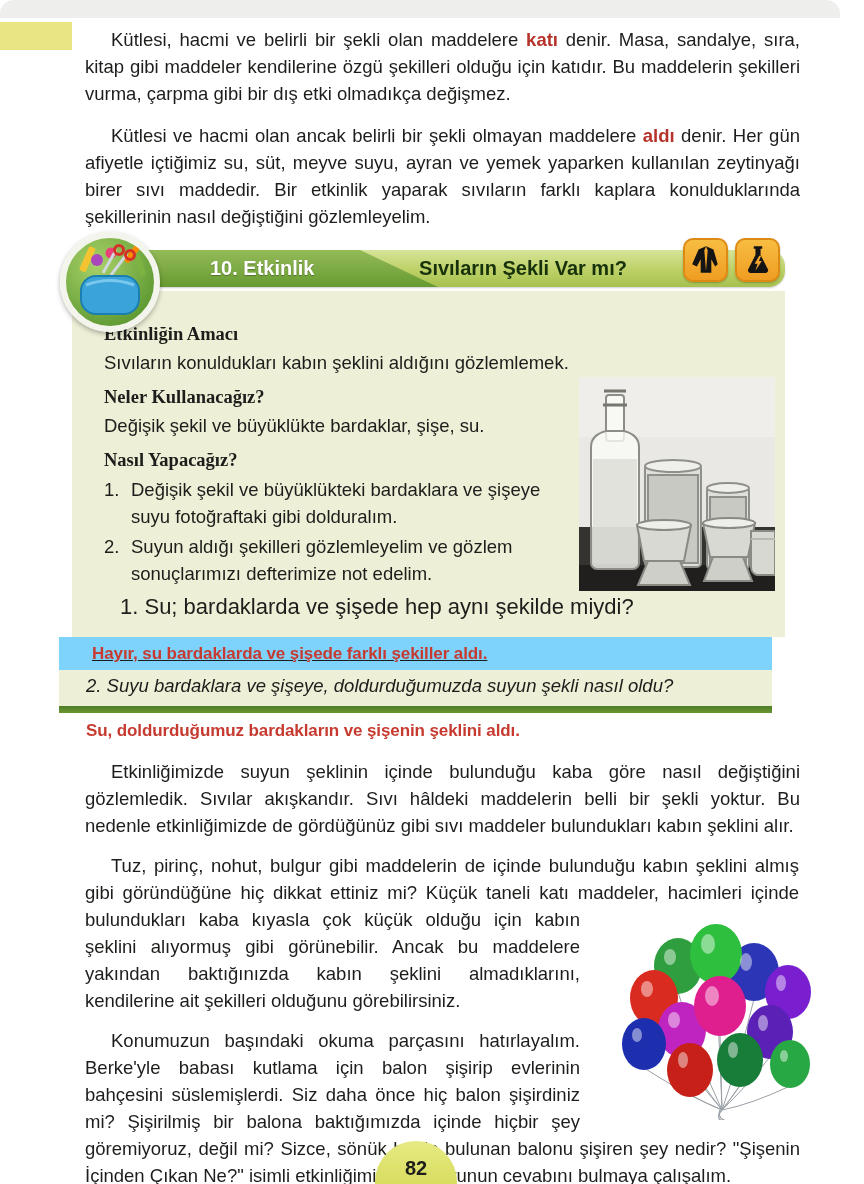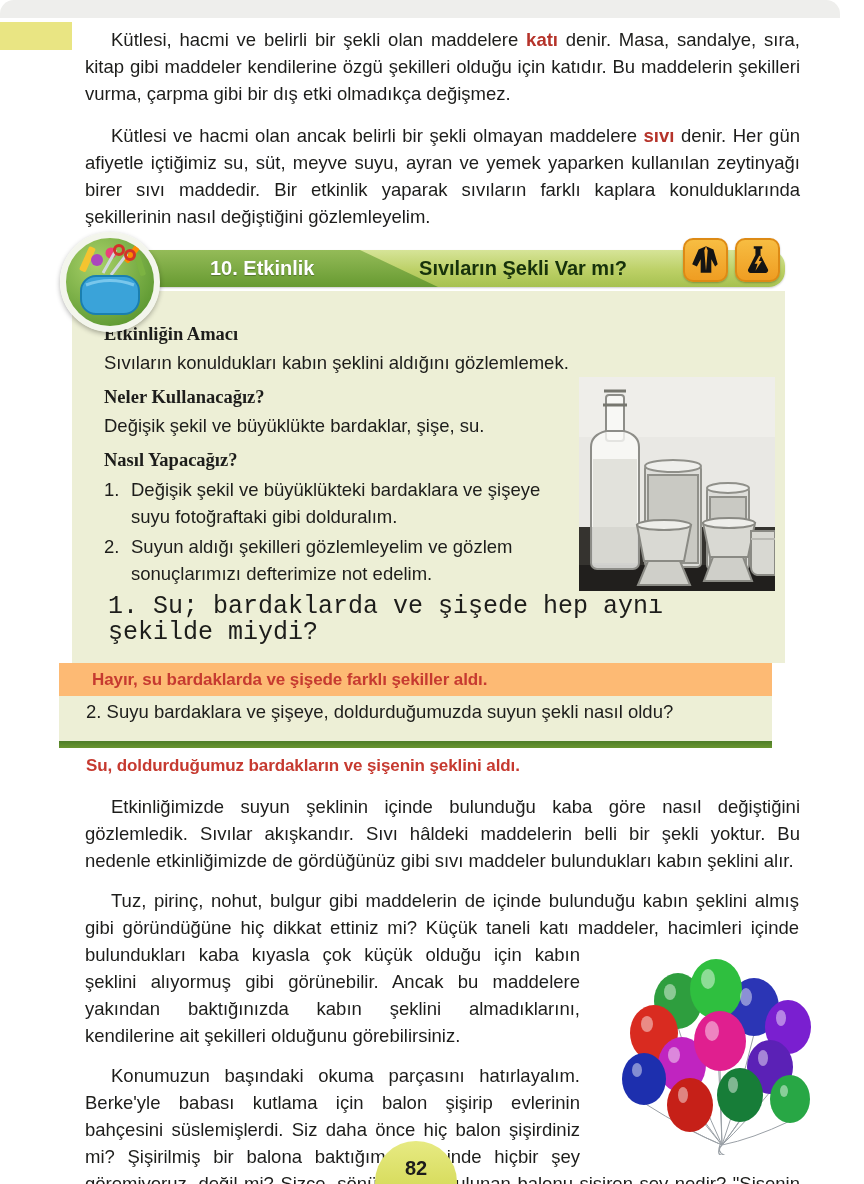--- a/index.html
+++ b/index.html
@@ -49,26 +49,26 @@
     background:linear-gradient(180deg,#f7bd42,#ef9d22);
     border:2px solid #dd8a15; box-shadow:0 1px 2px rgba(0,0,0,.25);
     display:flex; align-items:center; justify-content:center;
   }
   .act-body { position:relative; background:#edefd6; padding:22px 18px 8px 32px; }
   .act-h { font-size:18.5px; font-weight:700; line-height:26px; margin:8px 0 2px; max-width:460px;font-family:Liberation Serif, serif; }
   .act-t { font-size:18.5px; line-height:26px; margin:3px 0; max-width:465px; }
   .act-step { display:flex; font-size:18.5px; line-height:27px; margin:3px 0; max-width:470px; }
   .act-step .num { flex:none; width:27px; }
   .act-results { font-size:18px; font-weight:700; line-height:27px; max-width:445px; margin:8px 0 4px; }
-  .act-q { font-size:25px; line-height:26px; margin:7px 4px 9px;font-family:Liberation Mono, monospace; }
+  .act-q { font-size:22px; line-height:26px; margin:7px 16px 9px; }
   .photo-frame { position:absolute; right:10px; top:86px; width:196px; height:214px; }
 
   .strip { width:713px; margin-left:-13px; }
-  .strip-white { background:#fdba74; padding:6px 10px 5px 33px; }
-  .strip-green { background:#edefd6; padding:3px 10px 16px 27px; font-size:18.5px; line-height:26px; }
+  .strip-white { background:#7dd3fc; padding:6px 10px 5px 33px;text-decoration:underline; }
+  .strip-green { background:#edefd6; padding:3px 10px 7px 27px; font-size:18.5px; line-height:26px;font-style:italic; }
   .answer { color:#c63a30; font-weight:700; font-size:17px; line-height:22px; letter-spacing:-.1px; }
   .green-bar { width:713px; margin-left:-13px; height:7px; background:linear-gradient(180deg,#4e7d28,#6a962f); }
   .answer2-row { width:713px; margin-left:-13px; background:#fff; padding:7px 10px 3px 27px; }
 
   .body-p { font-size:18.5px; line-height:27px; text-align:justify; text-indent:26px; margin-top:13px; }
   .fig-spacer { float:right; width:1px; height:62px; }
   .balloon-fig { float:right; clear:right; width:206px; margin:0 0 4px 14px; text-align:center; }
 
   .page-tab {
     position:absolute; left:375px; top:1141px; width:82px; height:43px;
@@ -81,21 +81,21 @@
 <body>
 
 <div class="page">
   <div class="scan-band"></div>
   <div class="scan-tab"></div>
 
   <div class="content">
 
     <p class="intro-p"><span>Kütlesi, hacmi ve belirli bir şekli olan maddelere </span><span class="kw">katı</span><span> denir. Masa, sandalye, sıra, kitap gibi maddeler kendilerine özgü şekilleri olduğu için katıdır. Bu maddelerin şekilleri vurma, çarpma gibi bir dış etki olmadıkça değişmez.</span></p>
 
-    <p class="intro-p"><span>Kütlesi ve hacmi olan ancak belirli bir şekli olmayan maddelere </span><span class="kw">sıvı</span><span> denir. Her gün afiyetle içtiğimiz su, süt, meyve suyu, ayran ve yemek yaparken kullanılan zeytinyağı birer sıvı maddedir. Bir etkinlik yaparak sıvıların farklı kaplara konulduklarında şekillerinin nasıl değiştiğini gözlemleyelim.</span></p>
+    <p class="intro-p"><span>Kütlesi ve hacmi olan ancak belirli bir şekli olmayan maddelere </span><span class="kw">aldı</span><span> denir. Her gün afiyetle içtiğimiz su, süt, meyve suyu, ayran ve yemek yaparken kullanılan zeytinyağı birer sıvı maddedir. Bir etkinlik yaparak sıvıların farklı kaplara konulduklarında şekillerinin nasıl değiştiğini gözlemleyelim.</span></p>
 
     <div class="act-wrap">
       <div class="act-header">
         <div class="act-bar">
           <div class="act-bar-dark"></div>
           <div class="act-num">10. Etkinlik</div>
           <div class="act-title">Sıvıların Şekli Var mı?</div>
         </div>
         <div class="act-badge">
           <svg width="88" height="88" viewBox="0 0 88 88">

